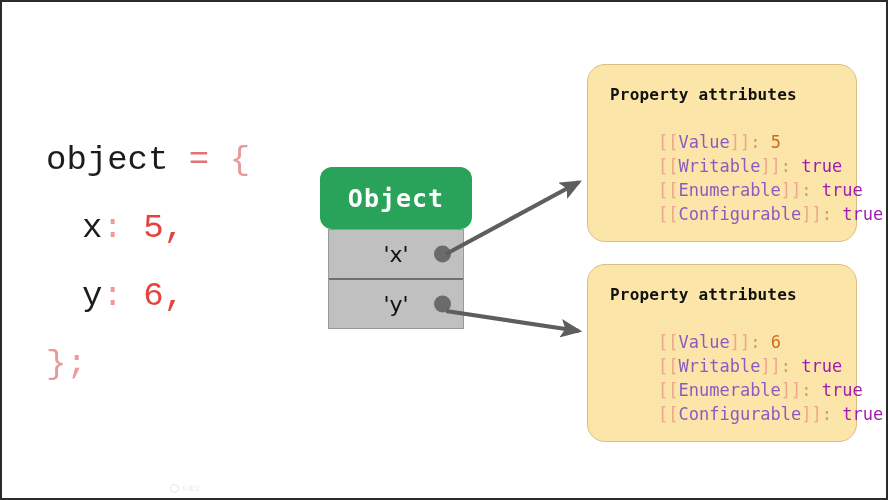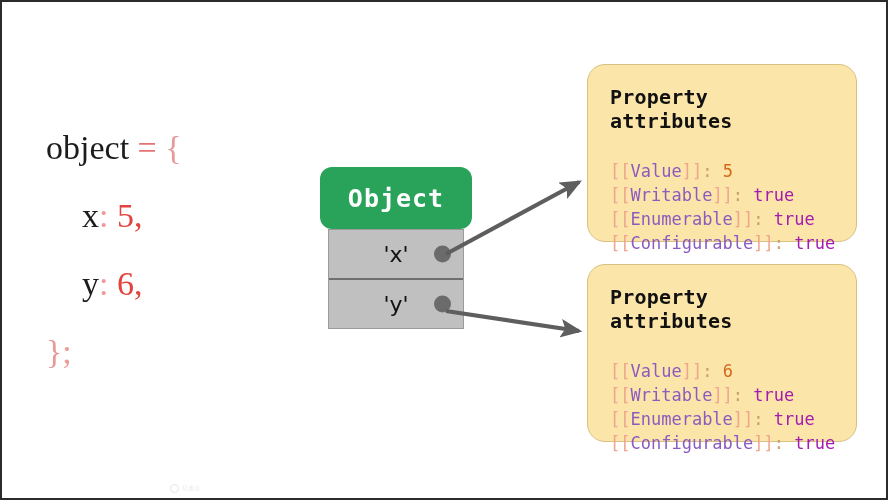--- a/index.html
+++ b/index.html
@@ -17,23 +17,23 @@
     background: #ffffff;
     box-sizing: border-box;
     border: 2px solid #2b2b2b;
     overflow: hidden;
   }
 
   
   #code-snippet {
     position: absolute;
     left: 44px;
-    top: 112px;
+    top: 124px;
     width: 250px;
-    font-family: Liberation Serif, serif;
+    font-family: Liberation Mono, monospace;
     font-size: 34px;
     line-height: 68px;
     letter-spacing: 0px;
     white-space: pre;
   }
   .code-line { height: 68px; }
   .tok-ident { color: #1c1c1c; }
   .tok-punct { color: #e57373; }
   .tok-brace { color: #e79a9a; }
   .tok-colon { color: #ef9a9a; }
@@ -119,31 +119,32 @@
     border: 1px solid #d9c083;
     border-radius: 18px;
     box-sizing: border-box;
     padding: 20px 22px 22px 22px;
   }
   #attr-card-x { left: 585px; top: 62px;  width: 270px; height: 178px; }
   #attr-card-y { left: 585px; top: 262px; width: 270px; height: 178px; }
 
   .attr-title {
     font-family: "DejaVu Sans Mono", monospace;
-    font-size: 20px;
+    font-size: 16px;
     font-weight: bold;
     color: #111111;
     letter-spacing: 0.2px;
     margin-bottom: 26px;
   }
   .attr-rows {
     font-family: "DejaVu Sans Mono", monospace;
     font-size: 17px;
     line-height: 24px;
     white-space: pre;
+    margin-left: 48px;
   }
   .attr-row { height: 24px; }
   .a-bracket { color: #f0a58e; }
   .a-key     { color: #8b5cbf; }
   .a-colon   { color: #c9a06a; }
   .a-num     { color: #d2691e; }
   .a-bool    { color: #a21caf; }
 
   
   #watermark {

